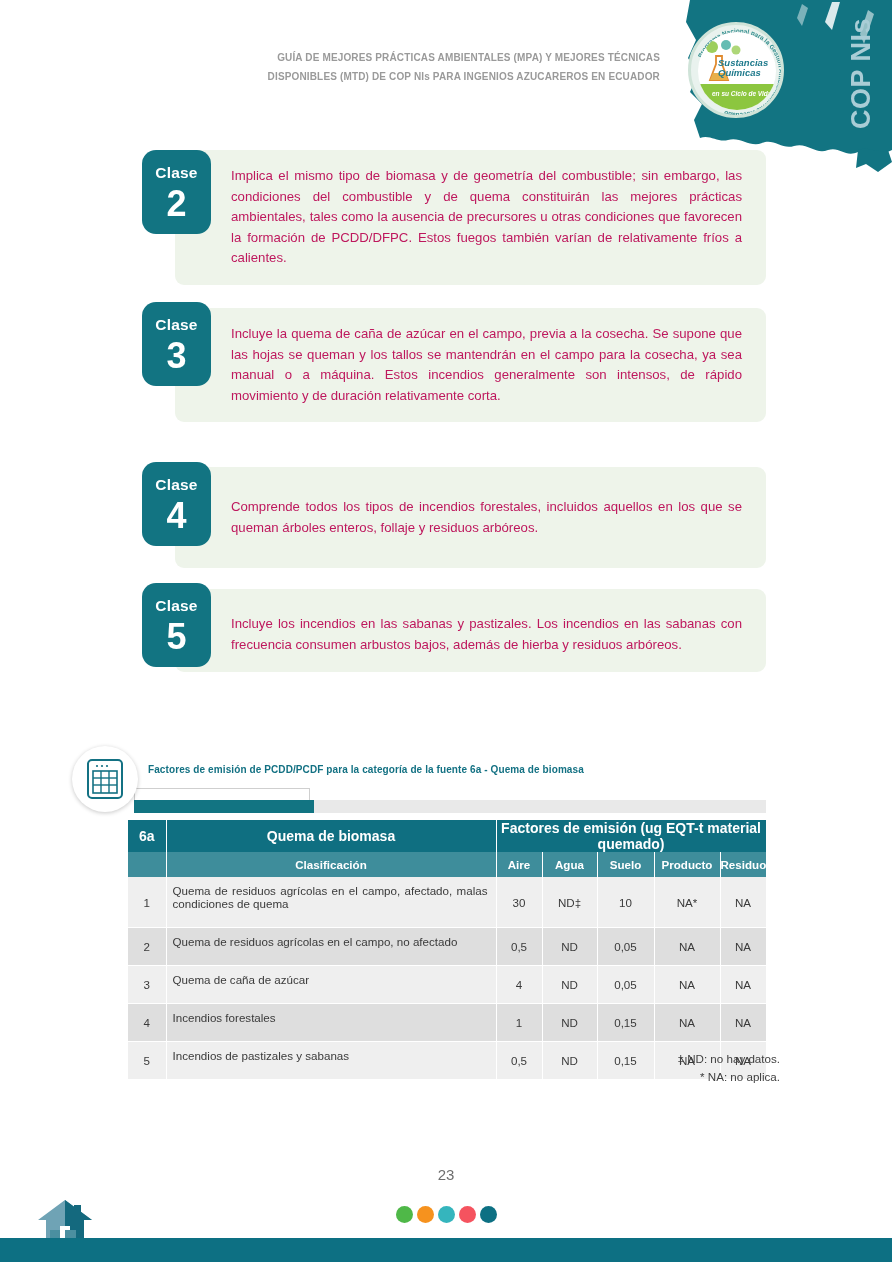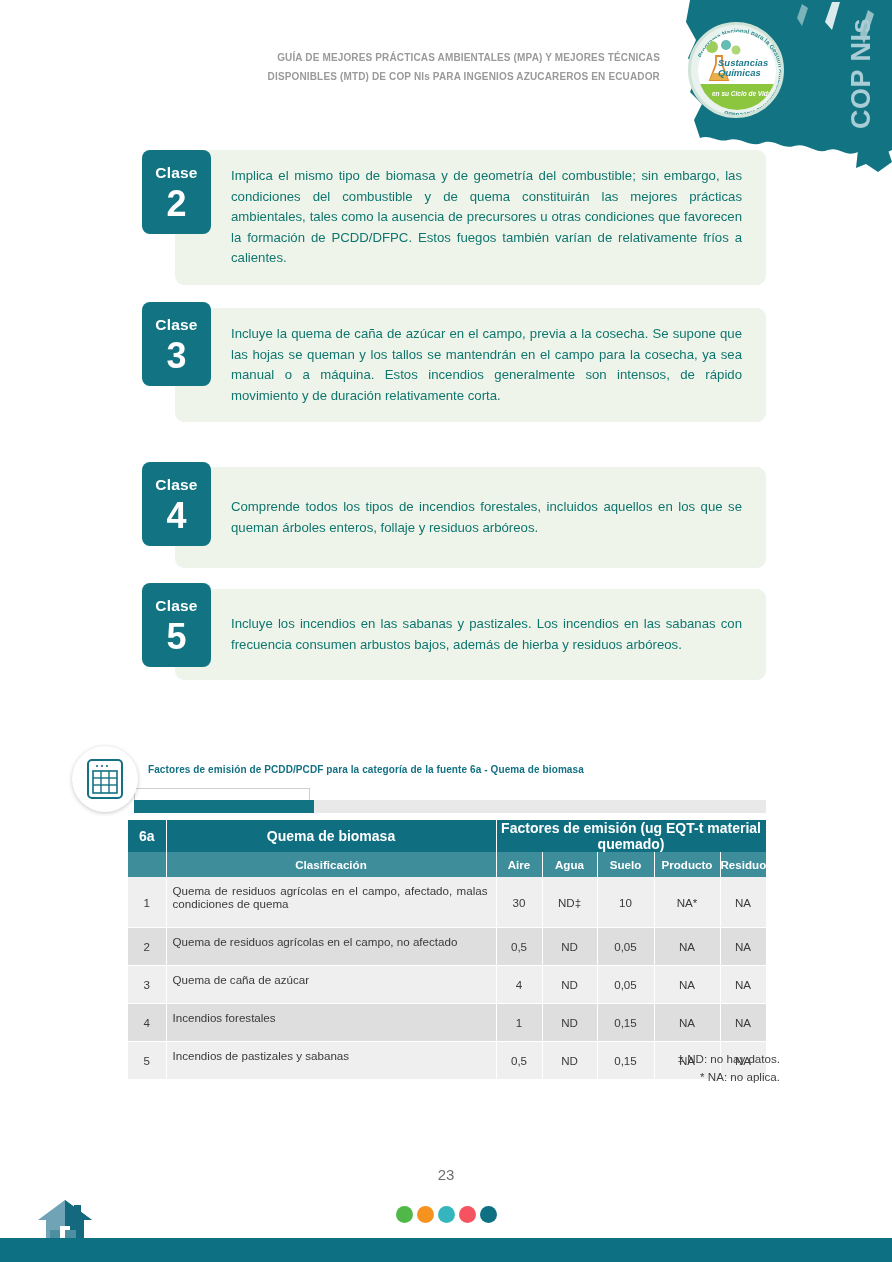--- a/index.html
+++ b/index.html
@@ -84,33 +84,33 @@
 
   
   .class-list { position: absolute; left: 0; top: 150px; width: 892px; }
   .class-row { position: relative; margin-bottom: 12px; height: 0; }
   .class-body {
     position: absolute;
     left: 175px;
     width: 591px;
     background: #eef4ea;
     border-radius: 9px;
-    color: #0f766e;
+    color: #be185d;
     font-size: 13.2px;
     line-height: 20.6px;
     padding: 16px 24px 16px 56px;
     text-align: justify;
     text-justify: inter-word;
   }
   .class-badge {
     position: absolute;
     left: 142px; top: 0;
     width: 69px;
     background: #127482;
-    border-radius: 8px;
+    border-radius: 14px;
     color: #ffffff;
     text-align: center;
     padding: 14px 0 10px 0;
     z-index: 3;
   }
   .class-badge .cb-word { font-size: 15.5px; font-weight: bold; letter-spacing: 0.2px; }
   .class-badge .cb-num { font-size: 36px; font-weight: bold; line-height: 40px; margin-top: 2px; }
 
   
   .caption-icon-wrap {
@@ -274,21 +274,21 @@
       <div class="class-body" style="top:305px; padding-top:30px; padding-bottom:30px;">
         <span>Comprende todos los tipos de incendios forestales, incluidos aquellos en los que se queman árboles enteros, follaje y residuos arbóreos.</span>
       </div>
       <div class="class-badge" style="top:300px">
         <div class="cb-word">Clase</div>
         <div class="cb-num">4</div>
       </div>
     </div>
 
     <div class="class-row">
-      <div class="class-body" style="top:427px; padding-top:25px; padding-bottom:25px;">
+      <div class="class-body" style="top:427px; padding-top:25px; padding-bottom:17px;">
         <span>Incluye los incendios en las sabanas y pastizales. Los incendios en las sabanas con frecuencia consumen arbustos bajos, además de hierba y residuos arbóreos.</span>
       </div>
       <div class="class-badge" style="top:421px">
         <div class="cb-word">Clase</div>
         <div class="cb-num">5</div>
       </div>
     </div>
 
   </div>
 

